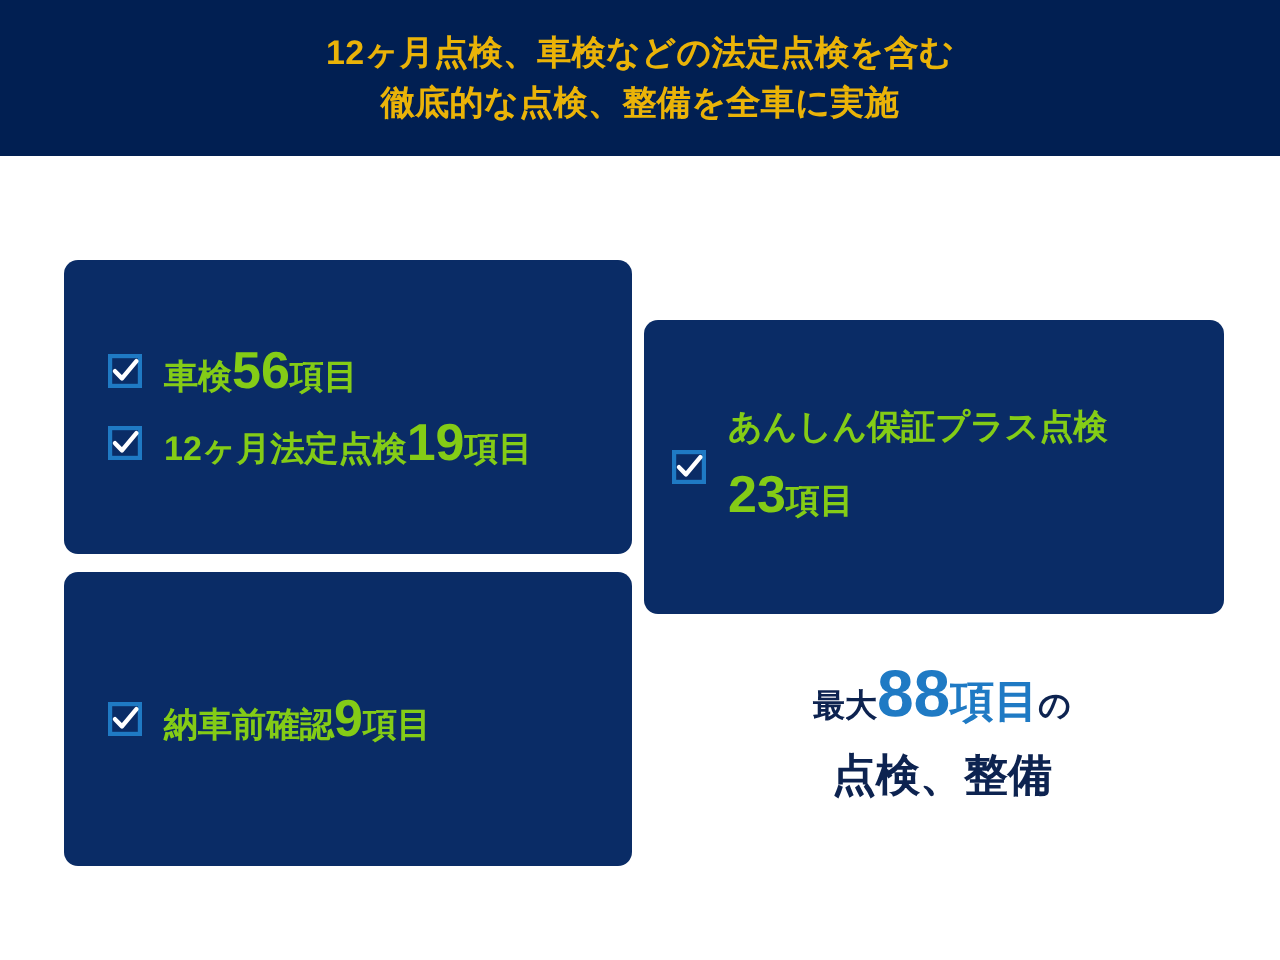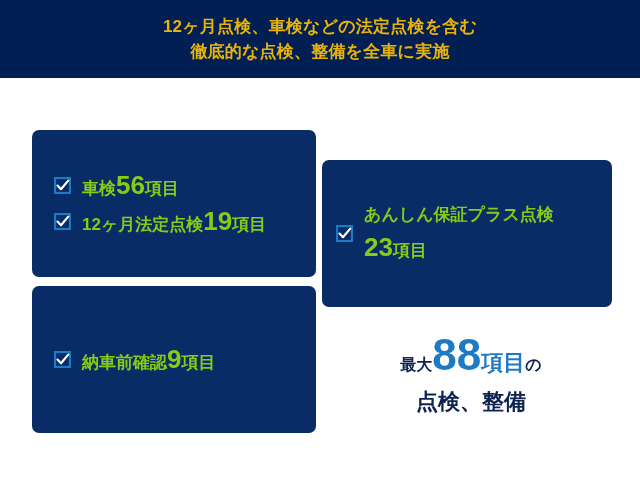--- a/index.html
+++ b/index.html
@@ -107,21 +107,21 @@
     width: 282px;
     text-align: center;
   }
   .summary-line {
     color: #0d2350;
     font-weight: bold;
     white-space: nowrap;
     line-height: 1.3;
   }
   .summary-line .sm  { font-size: 16px; }
-  .summary-line .big { font-size: 44px; color: #1f7ac4; }
+  .summary-line .big { font-size: 33px; color: #1f7ac4; }
   .summary-line .mid { font-size: 22px; color: #1f7ac4; }
   .summary-line-2 { font-size: 22px; margin-top: 5px; }
 </style>
 </head>
 <body>
 
 <div class="header-band">
   <div class="header-line">12ヶ月点検、車検などの法定点検を含む</div>
   <div class="header-line">徹底的な点検、整備を全車に実施</div>
 </div>

